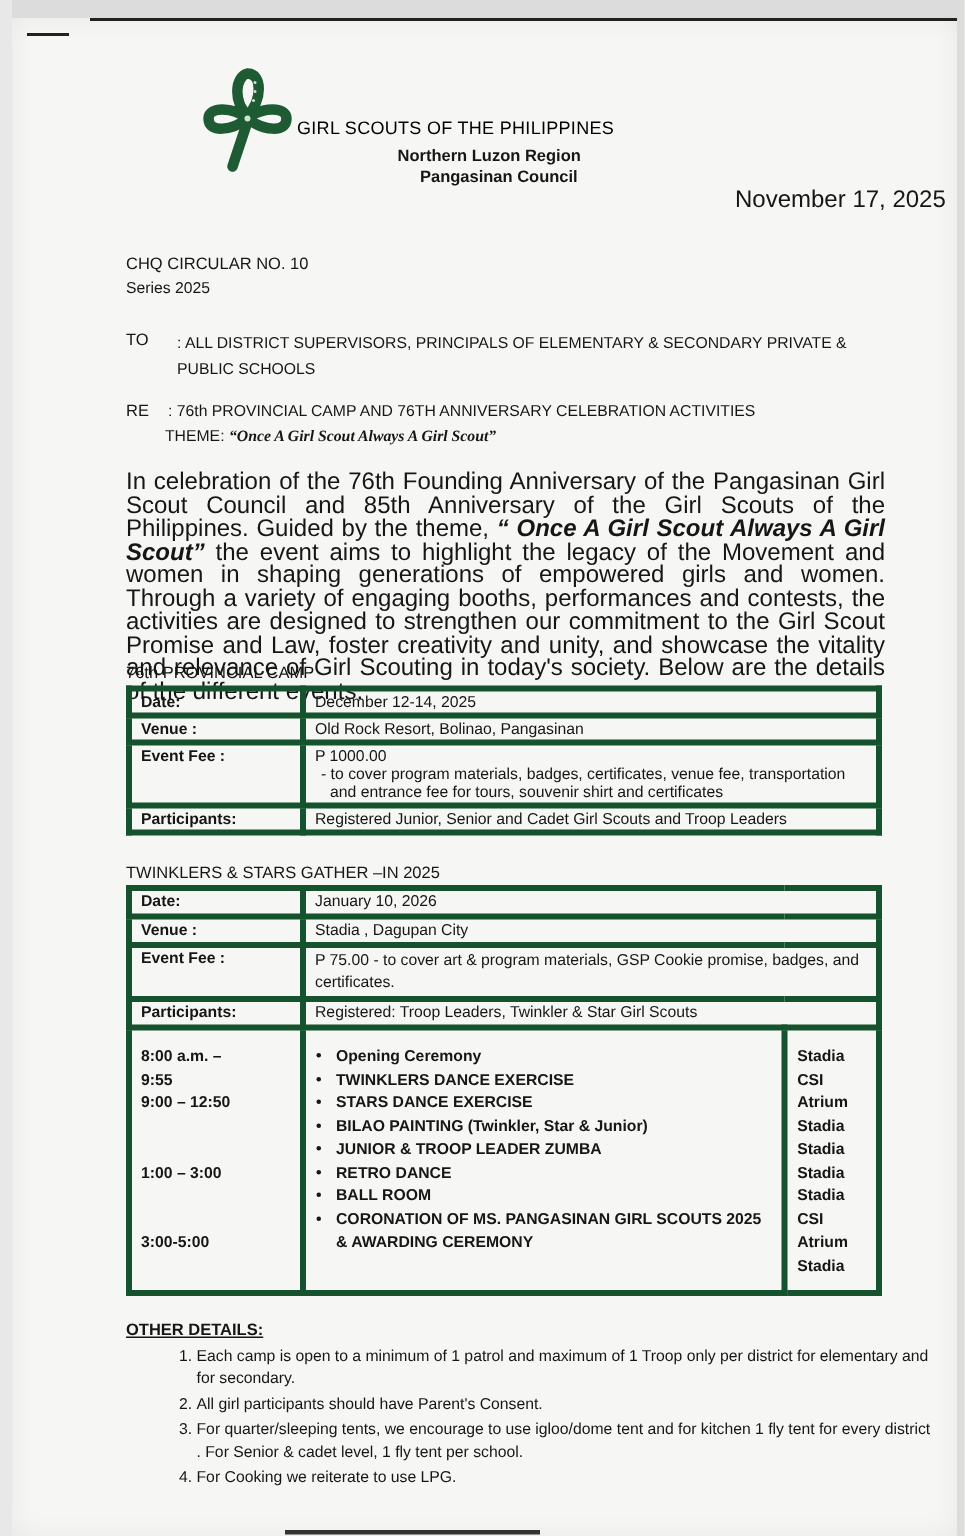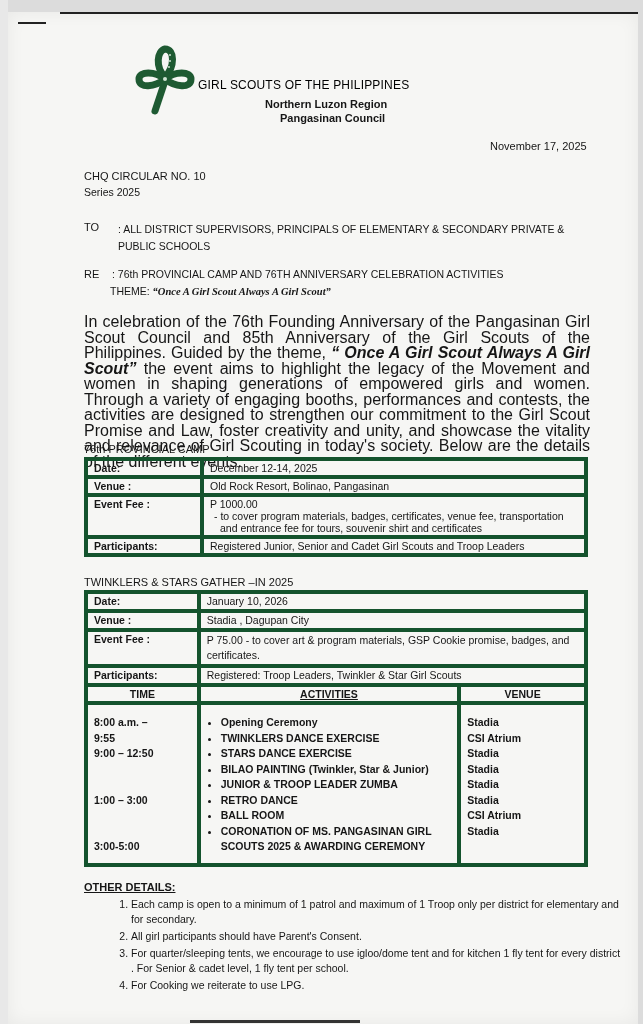--- a/index.html
+++ b/index.html
@@ -8,21 +8,21 @@
   .page { position:absolute; left:8px; top:12px; width:630px; height:1012px; background:#f6f6f4;
           box-shadow: inset 0 0 18px rgba(0,0,0,0.06); }
   .top-edge { position:absolute; left:60px; top:12px; width:578px; height:2px; background:#222; }
   .corner-mark { position:absolute; left:18px; top:22px; width:28px; height:2px; background:#222; }
   .left-edge { position:absolute; left:0; top:0; width:8px; height:1024px; background:#e8e8e8; }
   .abs { position:absolute; }
   .logo { left:135px; top:45px; width:60px; height:72px; }
   .org-name { left:198px; top:78px; font-size:12px; letter-spacing:0.2px; color:#000000; }
   .region { left:265px; top:98px; font-size:11px; font-weight:bold; }
   .council { left:280px; top:112px; font-size:11px; font-weight:bold; }
-  .date { left:490px; top:140px; font-size:11px; }
+  .date { left:490px; top:125px; font-size:16px; }
   .circ { left:84px; top:170px; font-size:11px; }
   .series { left:84px; top:186px; font-size:10.5px; }
   .to-lbl { left:84px; top:221px; font-size:11px; }
   .to-txt { left:118px; top:221px; width:450px; font-size:10.5px; line-height:17px; }
   .re-lbl { left:84px; top:268px; font-size:11px; }
   .re-txt { left:112px; top:268px; font-size:10.5px; }
   .theme { left:110px; top:285px; font-size:10.5px; }
   .theme i { font-family:"Liberation Serif", serif; font-weight:bold; }
   .para { left:84px; top:314px; width:506px; font-size:16px; line-height:15.5px; text-align:justify; }
   .sec-title { font-size:11px; font-weight:normal; }
@@ -119,25 +119,20 @@
       </tr>
   <tr>
         <td class="lbl" style="padding-top:1px;padding-bottom:1px;line-height:13px;">Event Fee :</td>
         <td colspan="2" style="font-weight:normal;padding-top:1px;padding-bottom:1px;line-height:15px;">P 75.00 - to cover art &amp; program materials, GSP Cookie promise, badges, and certificates.</td>
       </tr>
   <tr>
         <td class="lbl" style="padding-top:1px;padding-bottom:1px;line-height:13px;">Participants:</td>
         <td colspan="2" style="font-weight:normal;padding-top:1px;padding-bottom:1px;line-height:13px;">Registered: Troop Leaders, Twinkler &amp; Star Girl Scouts</td>
       </tr>
   <tr>
-    <th>TIME</th>
-    <th style="width:260px;"><u>ACTIVITIES</u></th>
-    <th style="width:118px;">VENUE</th>
-  </tr>
-  <tr>
     <td>
       <div>8:00 a.m. –</div>
       <div>9:55</div>
       <div>9:00 – 12:50</div>
       <div style="height:15.5px;"></div>
           <div style="height:15.5px;"></div>
       <div>1:00 – 3:00</div>
       <div style="height:15.5px;"></div>
           <div style="height:15.5px;"></div>
       <div>3:00-5:00</div>

